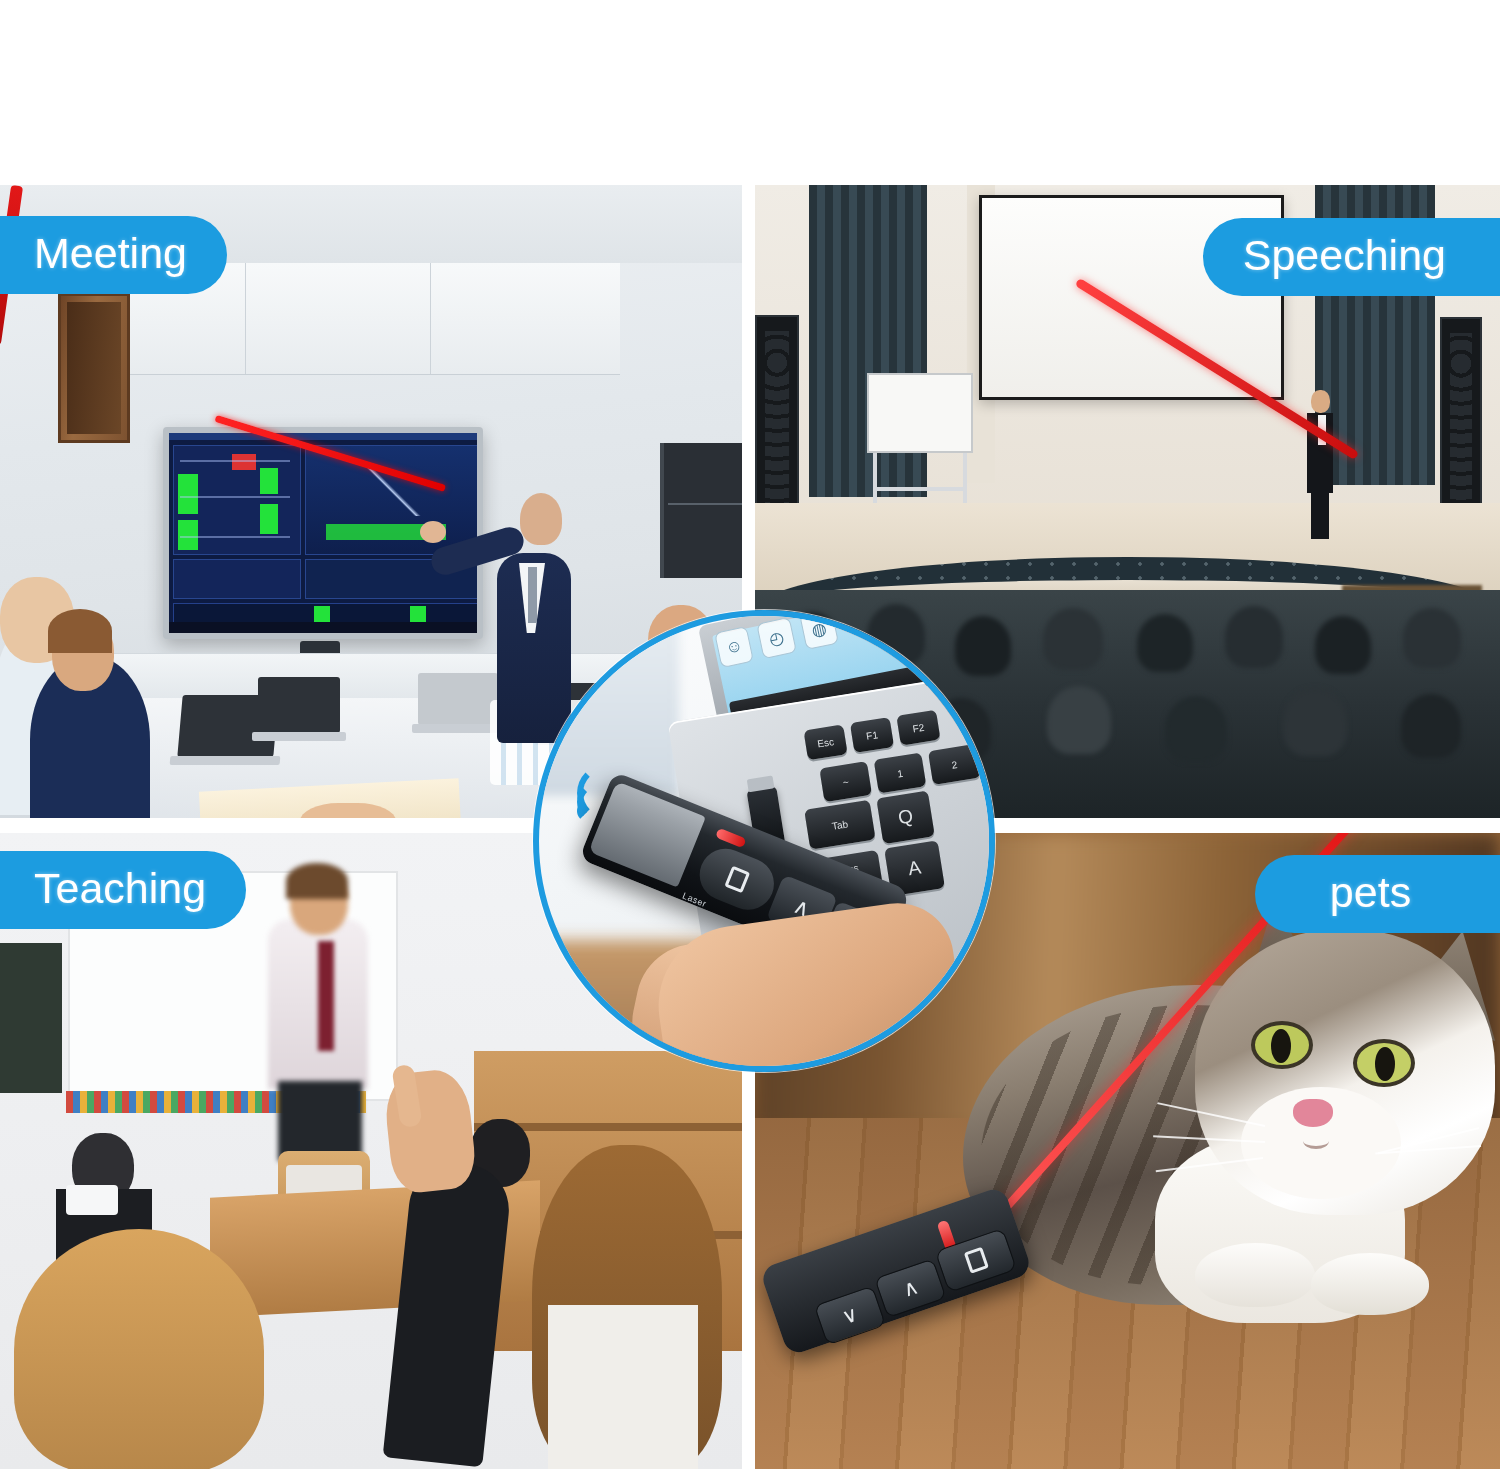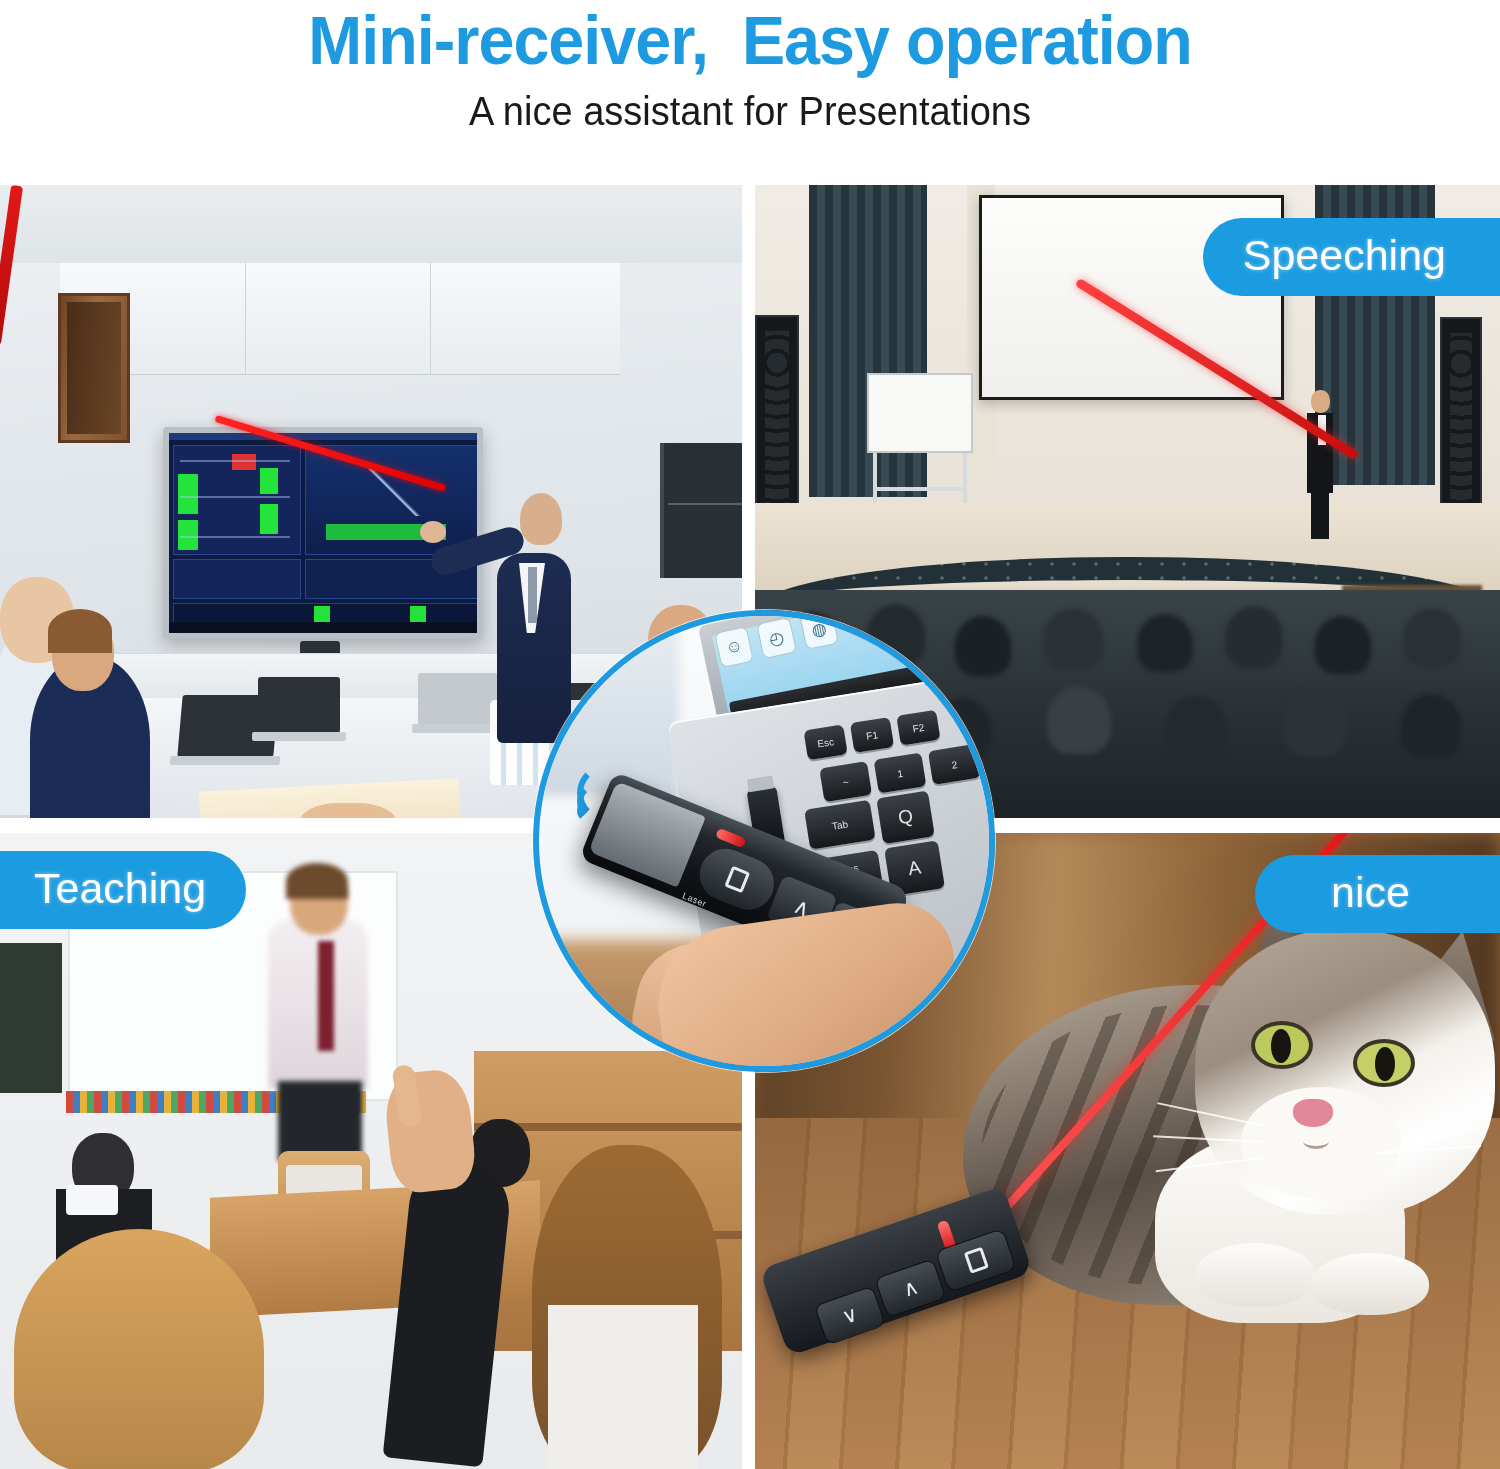--- a/index.html
+++ b/index.html
@@ -279,24 +279,20 @@
   .cthumb { position:absolute; left:96px; top:330px; width:140px; height:130px; background:linear-gradient(#eec4a0,#d39f77); border-radius:60px 40px 30px 50px; transform:rotate(12deg); }
   .cbg-left { position:absolute; left:-10px; top:-10px; width:150px; height:190px; background:linear-gradient(#e8eef3,#cfd9e2); filter:blur(5px); }
   .cbg-bottom{ position:absolute; left:-10px; bottom:-14px; width:200px; height:140px; background:linear-gradient(#c08b52,#8d6034); filter:blur(8px); opacity:.85; }
   .cbg-topright{ position:absolute; right:-10px; top:-10px; width:190px; height:120px; background:linear-gradient(#4a5057,#2b3136); filter:blur(9px); opacity:.8; }
 </style>
 </head>
 <body>
 
 <div class="page">
 
-  <div class="header">
-    <div class="title">Mini-receiver,  Easy operation</div>
-    <div class="subtitle">A nice assistant for Presentations</div>
-  </div>
 
   <div class="panel p-meeting">
     <div class="scene">
       <div class="mt-wall"></div>
       <div class="mt-ceiling"></div>
       <div class="mt-soffit"></div>
       <div class="mt-wood"></div>
       <div class="mt-sidetv"></div>
       <div class="mt-tv">
         <div class="mt-screen">
@@ -343,20 +339,21 @@
       <div class="laser-red mt-laser"></div>
       <div class="mt-laser2"></div>
       <div class="att att1"></div>
       <div class="att att1h"></div>
       <div class="att att2"></div>
       <div class="att att2h"></div>
       <div class="att att2hair"></div>
       <div class="att att3"></div>
       <div class="att att3h"></div>
     </div>
+    <div class="pill pill-left m">Meeting</div>
   </div>
 
   <div class="panel p-speech">
     <div class="scene">
       <div class="sp-wall"></div>
       <div class="sp-stagebg"></div>
       <div class="sp-curtain sc1"></div>
       <div class="sp-curtain sc3"></div>
       <div class="sp-curtain sc2"></div>
       <div class="sp-screen"></div>
@@ -453,21 +450,21 @@
 
       <div class="remote-b">
         <div class="led"></div>
         <div class="rbtn b1">
           <span class="sqico"></span>
         </div>
         <div class="rbtn b2">∧</div>
         <div class="rbtn b3">∨</div>
       </div>
     </div>
-    <div class="pill pill-right p">nice</div>
+    <div class="pill pill-right p">pets</div>
   </div>
 
   <div class="circle">
     <div class="cbg-left"></div>
     <div class="cbg-bottom"></div>
     <div class="cbg-topright"></div>
 
     <div class="mac-lid">
       <div class="disp"></div>
     </div>

